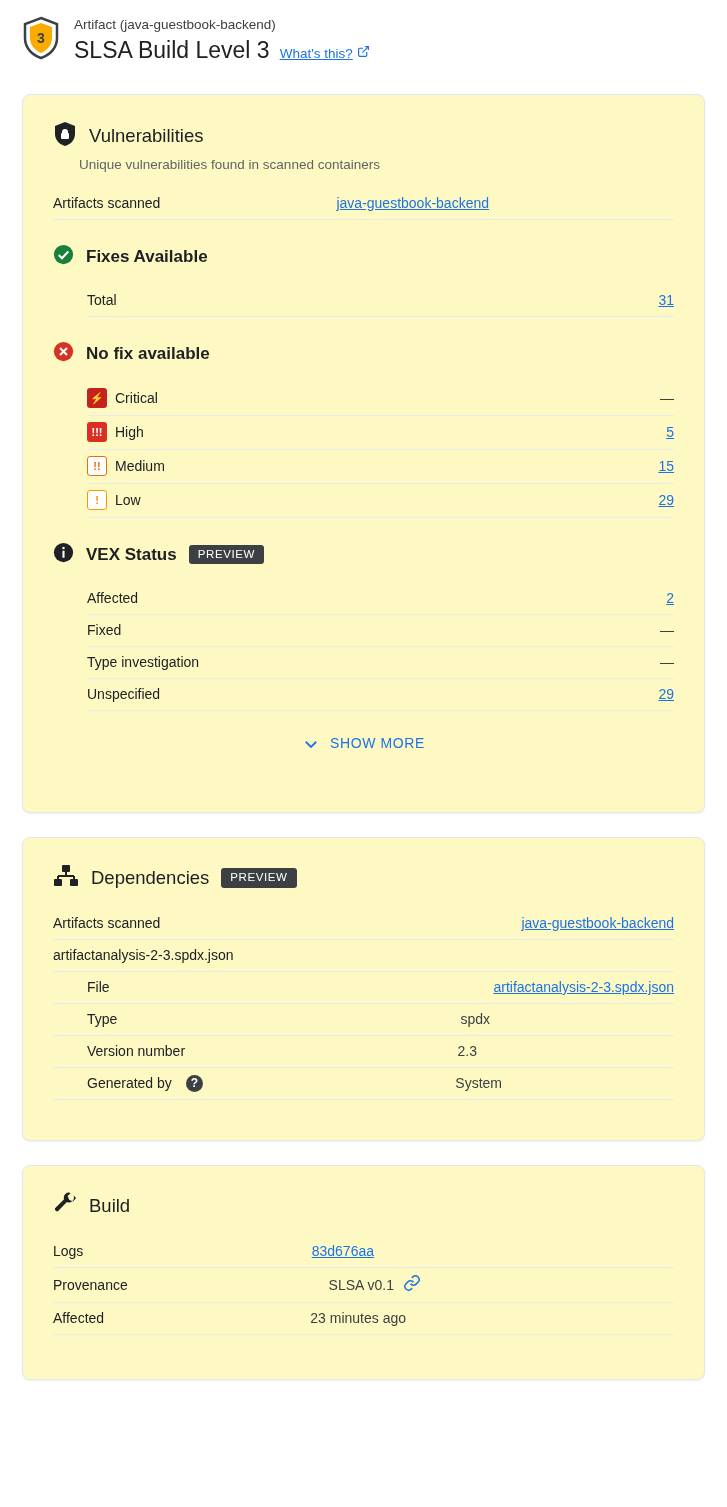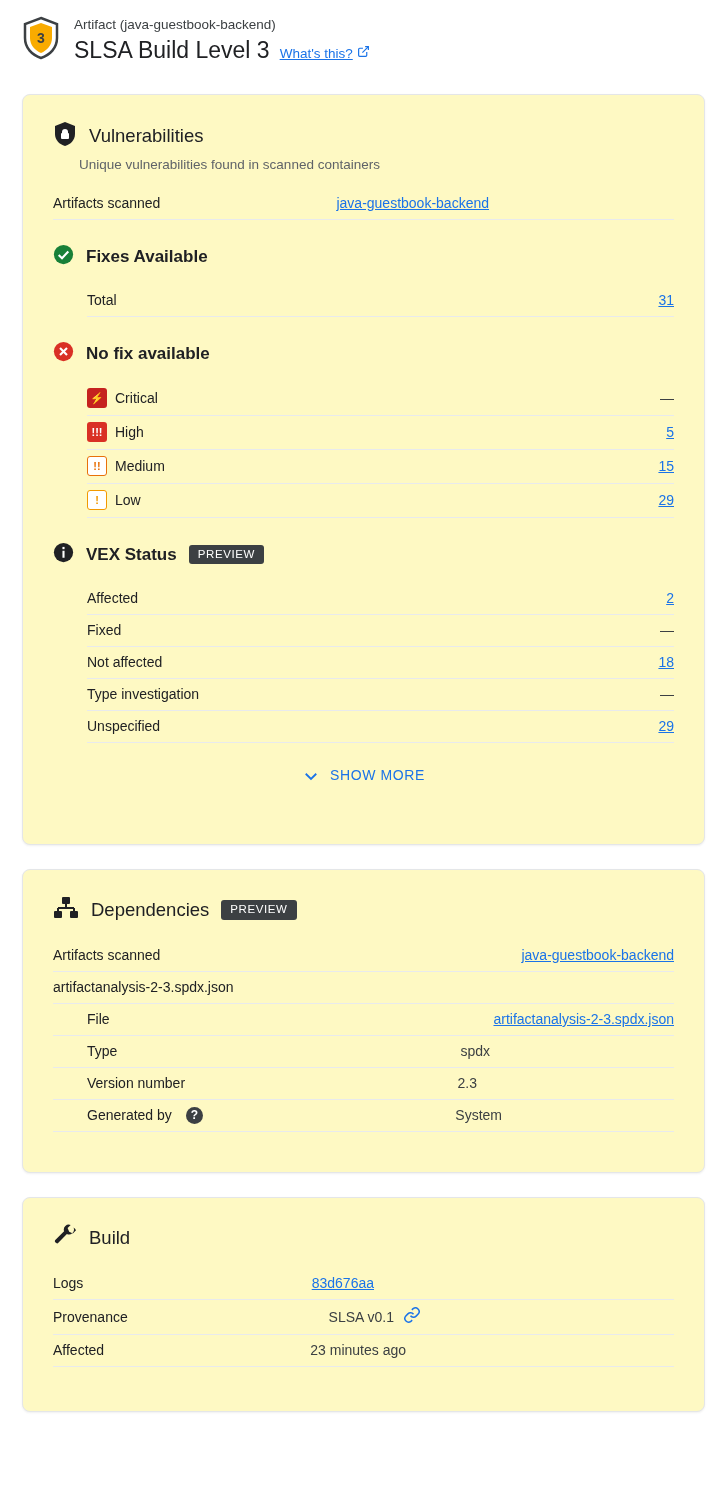--- a/index.html
+++ b/index.html
@@ -293,24 +293,20 @@
     <div class="table" style="padding-left:64px">
       <div class="row">
         <span class="label">Affected</span>
         <span class="value link">2</span>
       </div>
       <div class="row">
         <span class="label">Fixed</span>
         <span class="value dash">—</span>
       </div>
       <div class="row">
-        <span class="label">Not affected</span>
-        <span class="value link">18</span>
-      </div>
-      <div class="row">
         <span class="label">Type investigation</span>
         <span class="value dash">—</span>
       </div>
       <div class="row">
         <span class="label">Unspecified</span>
         <span class="value link">29</span>
       </div>
     </div>
 
     <div class="show-more">

